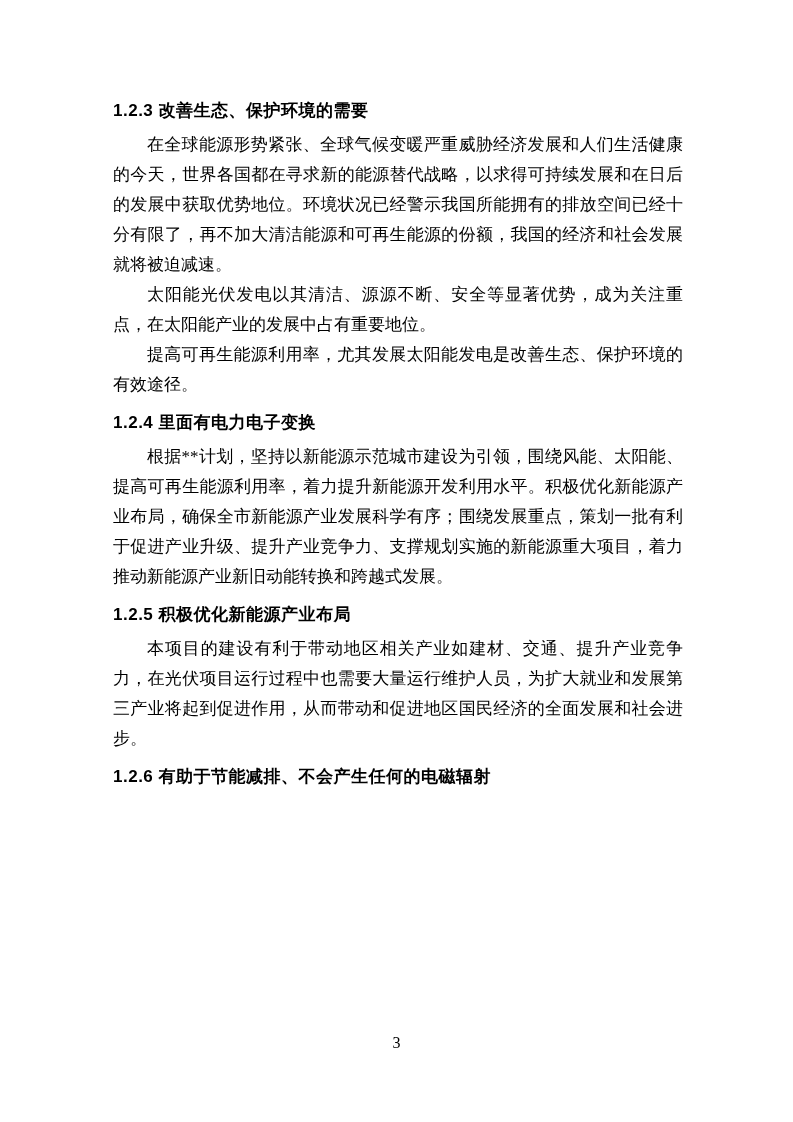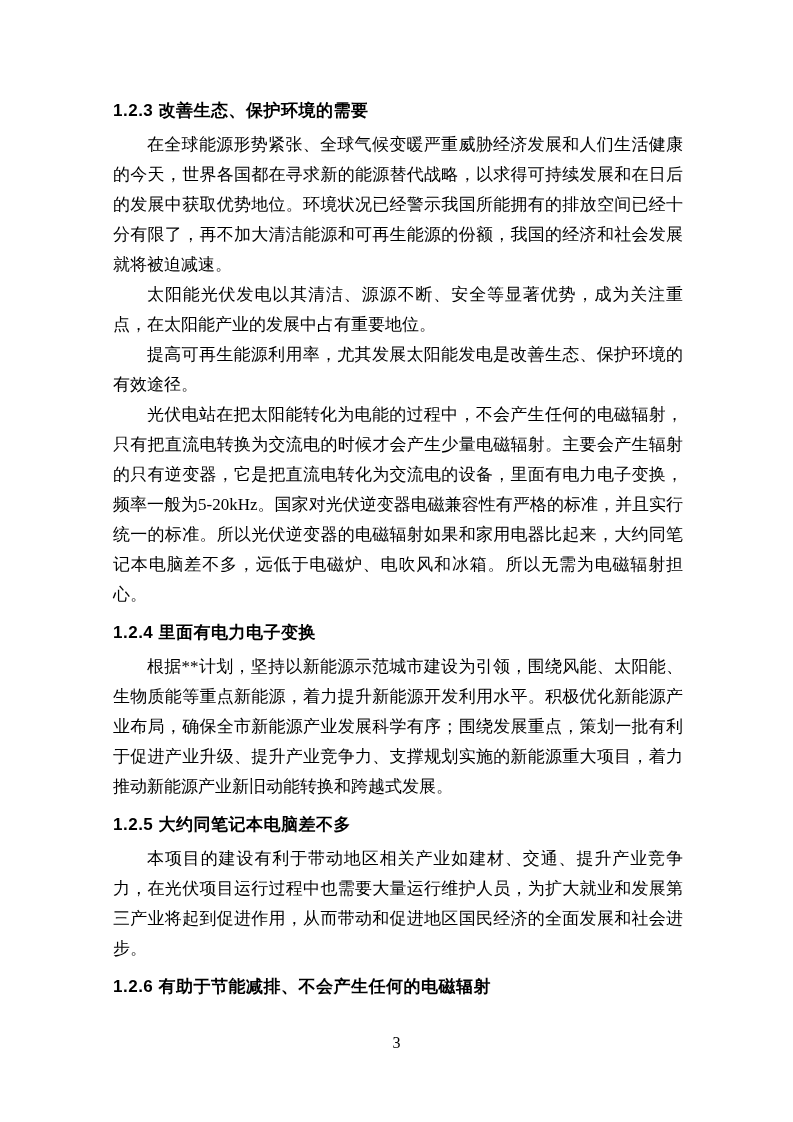--- a/index.html
+++ b/index.html
@@ -55,26 +55,25 @@
 </head>
 <body>
 
 <div class="page">
   <div class="content">
 
     <div class="section-heading">1.2.3 改善生态、保护环境的需要</div>
     <p class="para">在全球能源形势紧张、全球气候变暖严重威胁经济发展和人们生活健康的今天，世界各国都在寻求新的能源替代战略，以求得可持续发展和在日后的发展中获取优势地位。环境状况已经警示我国所能拥有的排放空间已经十分有限了，再不加大清洁能源和可再生能源的份额，我国的经济和社会发展就将被迫减速。</p>
     <p class="para">太阳能光伏发电以其清洁、源源不断、安全等显著优势，成为关注重点，在太阳能产业的发展中占有重要地位。</p>
     <p class="para">提高可再生能源利用率，尤其发展太阳能发电是改善生态、保护环境的有效途径。</p>
-    <p class="para">光伏电站在把太阳能转化为电能的过程中，不会产生任何的电磁辐射，只有把直流电转换为交流电的时候才会产生少量电磁辐射。主要会产生辐射的只有逆变器，它是把直流电转化为交流电的设备，里面有电力电子变换，频率一般为5-20kHz。国家对光伏逆变器电磁兼容性有严格的标准，并且实行统一的标准。所以光伏逆变器的电磁辐射如果和家用电器比起来，大约同笔记本电脑差不多，远低于电磁炉、电吹风和冰箱。所以无需为电磁辐射担心。</p>
 
     <div class="section-heading">1.2.4 里面有电力电子变换</div>
-    <p class="para">根据**计划，坚持以新能源示范城市建设为引领，围绕风能、太阳能、生物质能等重点新能源，着力提升新能源开发利用水平。积极优化新能源产业布局，确保全市新能源产业发展科学有序；围绕发展重点，策划一批有利于促进产业升级、提升产业竞争力、支撑规划实施的新能源重大项目，着力推动新能源产业新旧动能转换和跨越式发展。</p>
+    <p class="para">根据**计划，坚持以新能源示范城市建设为引领，围绕风能、太阳能、提高可再生能源利用率，着力提升新能源开发利用水平。积极优化新能源产业布局，确保全市新能源产业发展科学有序；围绕发展重点，策划一批有利于促进产业升级、提升产业竞争力、支撑规划实施的新能源重大项目，着力推动新能源产业新旧动能转换和跨越式发展。</p>
 
-    <div class="section-heading">1.2.5 大约同笔记本电脑差不多</div>
+    <div class="section-heading">1.2.5 积极优化新能源产业布局</div>
     <p class="para">本项目的建设有利于带动地区相关产业如建材、交通、提升产业竞争力，在光伏项目运行过程中也需要大量运行维护人员，为扩大就业和发展第三产业将起到促进作用，从而带动和促进地区国民经济的全面发展和社会进步。</p>
 
     <div class="section-heading">1.2.6 有助于节能减排、不会产生任何的电磁辐射</div>
 
   </div>
 
   <div class="page-number">3</div>
 </div>
 
 </body></html>

